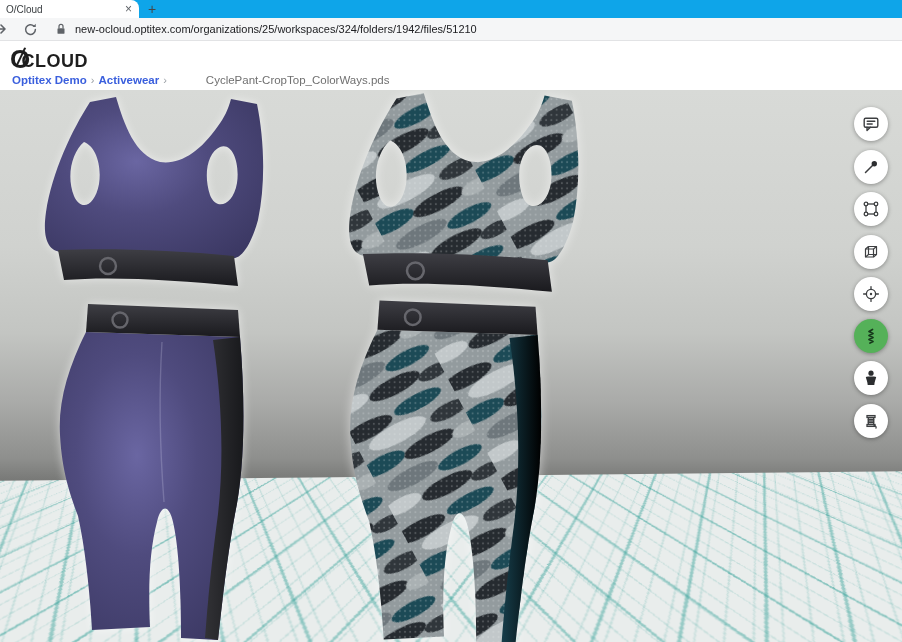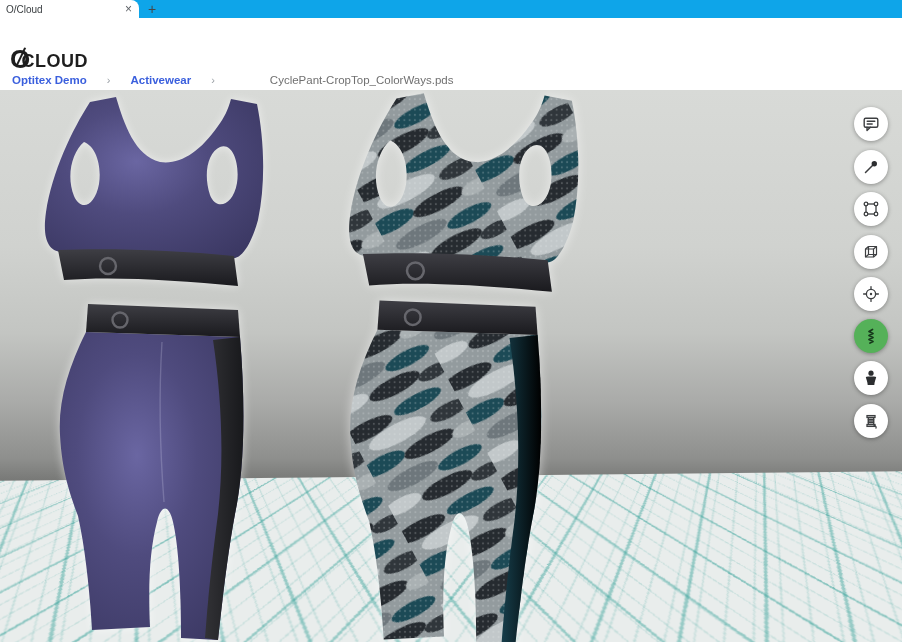--- a/index.html
+++ b/index.html
@@ -20,21 +20,21 @@
   .reload{margin-left:14px;}
   .lockwrap{margin-left:16px;}
   .url-text{margin-left:7px;font-size:11px;color:#202124;white-space:nowrap;}
 
   
   .appheader{position:absolute;top:41px;left:0;width:902px;height:49px;background:#fff;}
   .logo{position:absolute;top:3px;left:10px;height:28px;display:flex;align-items:flex-end;color:#1e1e1e;}
   .logo-o{font-size:26px;font-weight:700;line-height:1;}
   .logo-slash{display:inline-block;font-size:26px;font-weight:400;line-height:1;margin:0 -3px 0 -13px;transform:rotate(10deg) translate(0,-2px);}
   .logo-cloud{font-size:18px;font-weight:600;letter-spacing:.5px;line-height:1;margin-bottom:2px;}
-  .breadcrumb{position:absolute;left:12px;top:33px;display:flex;align-items:center;gap:20px;font-size:11.5px;}
+  .breadcrumb{position:absolute;left:12px;top:33px;display:flex;align-items:center;gap:4px;font-size:11.5px;}
   .crumb-link{color:#3a5fdd;font-weight:600;cursor:pointer;}
   .crumb-sep{color:#9aa0a6;font-size:11px;}
   .crumb-current{color:#707070;padding-left:35px;}
 
   
   .viewport{position:absolute;top:90px;left:0;width:902px;height:552px;overflow:hidden;}
   .wall{position:absolute;top:0;left:0;width:902px;height:392px;
         background:linear-gradient(180deg,#d8dad7 0%,#d0d2cf 40%,#c3c5c2 62%,#a9aaa8 80%,#8e8f8d 94%,#767775 100%);}
   .floorwrap{position:absolute;top:386px;left:-30px;right:-30px;height:210px;overflow:hidden;transform:rotate(-0.6deg);}
   .floorwrap::before{content:'';position:absolute;z-index:2;top:0;left:0;right:0;height:7px;
@@ -67,20 +67,34 @@
 <div class="screen">
 
   <div class="tabstrip">
     <div class="tab">
       <span class="tab-title">O/Cloud</span>
       <span class="tab-close">×</span>
     </div>
     <div class="newtab">+</div>
   </div>
 
+  <div class="urlbar">
+    <svg class="nav-fwd" width="16" height="16" viewBox="0 0 16 16">
+      <path d="M2,8 h10 M8,4 l4,4 -4,4" fill="none" stroke="#5f6368" stroke-width="1.6" stroke-linecap="round" stroke-linejoin="round"></path>
+    </svg>
+    <svg class="reload" width="15" height="15" viewBox="0 0 16 16">
+      <path d="M13.2,8 a5.2,5.2 0 1 1 -1.6,-3.7" fill="none" stroke="#5f6368" stroke-width="1.6" stroke-linecap="round"></path>
+      <path d="M13.6,1.8 v3.4 h-3.4 z" fill="#5f6368"></path>
+    </svg>
+    <svg class="lockwrap" width="14" height="14" viewBox="0 0 16 16">
+      <rect x="4" y="7" width="8" height="6.5" rx="1" fill="#5f6368"></rect>
+      <path d="M5.7,7 V5 a2.3,2.3 0 0 1 4.6,0 V7" fill="none" stroke="#5f6368" stroke-width="1.4"></path>
+    </svg>
+    <span class="url-text">new-ocloud.optitex.com/organizations/25/workspaces/324/folders/1942/files/51210</span>
+  </div>
 
   <div class="appheader">
     <div class="logo">
       <span class="logo-o">O</span>
       <span class="logo-slash">/</span>
       <span class="logo-cloud">CLOUD</span>
     </div>
     <div class="breadcrumb">
       <span class="crumb-link">Optitex Demo</span>
       <span class="crumb-sep">›</span>

